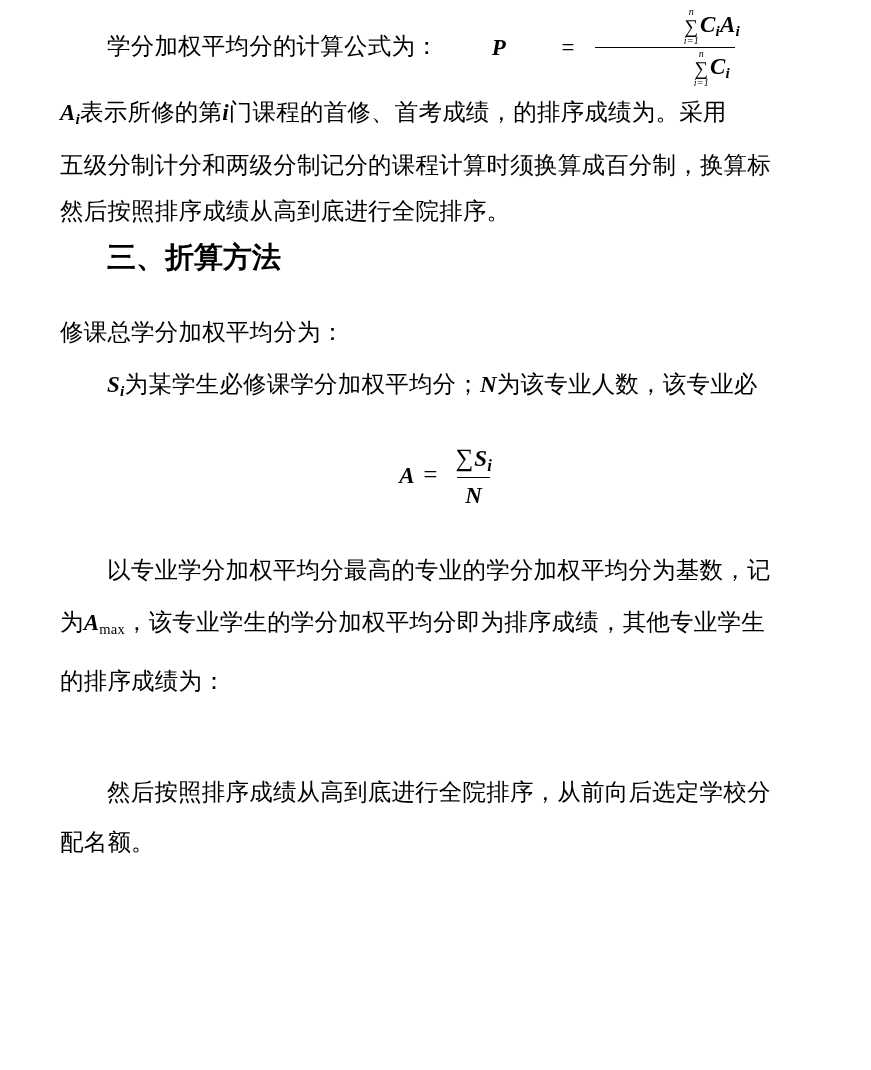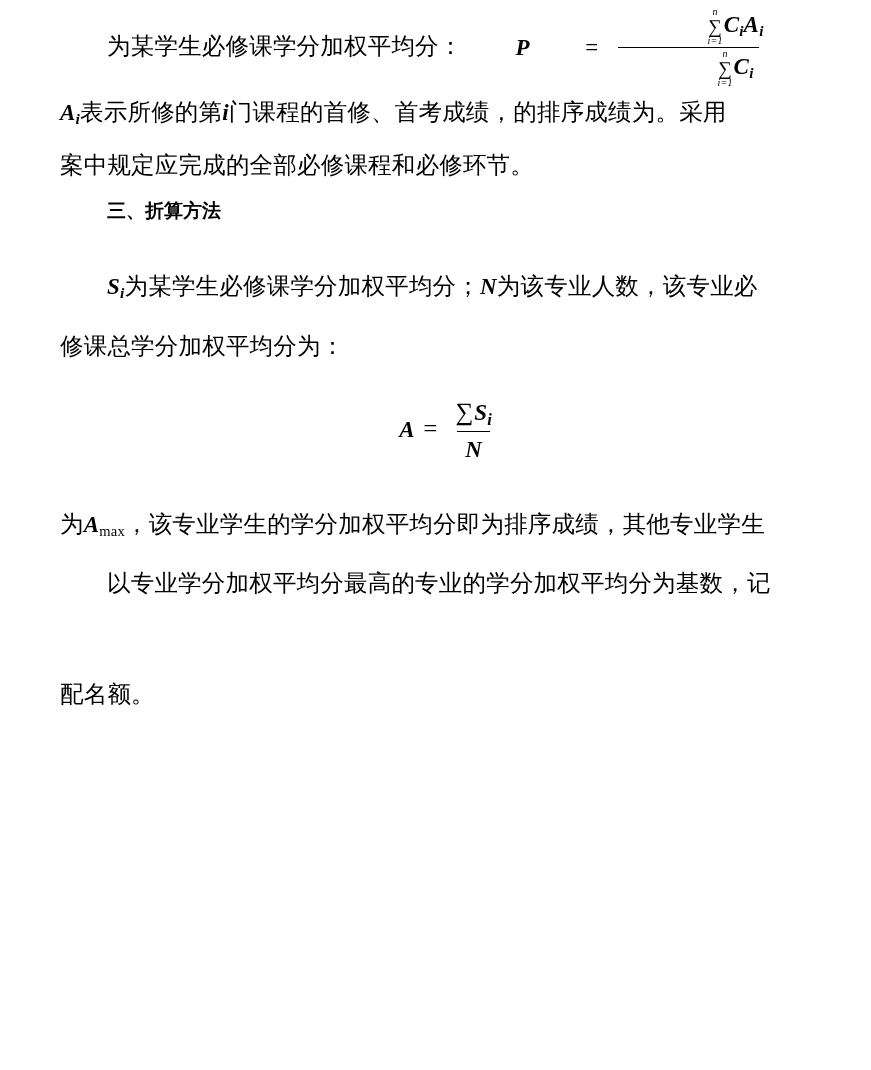--- a/index.html
+++ b/index.html
@@ -25,21 +25,21 @@
     font-size: 23.5px;
     line-height: 46px;
     text-align: justify;
     margin: 0;
     letter-spacing: 0.2px;
   }
   .indent {
     text-indent: 47px;
   }
   .heading {
-    font-size: 19px;
+    font-size: 29px;
     line-height: 46px;
     font-weight: bold;
     text-indent: 47px;
     margin: 0;
     font-family: "Liberation Serif", "DejaVu Serif", serif;
   }
   .spacer-md { height: 26px; }
   .spacer-lg { height: 34px; }
 
   
@@ -130,21 +130,21 @@
     margin-right: 1px;
   }
   .times { font-style: normal; margin: 0 7px; font-size: 23px; }
 </style>
 </head>
 <body>
 
 <div class="page">
 
   <p class="para indent">
-    <span>为某学生必修课学分加权平均分：</span><span class="inline-formula">
+    <span>学分加权平均分的计算公式为：</span><span class="inline-formula">
         <span class="mi-b">P</span>
         <span class="eq">=</span>
         <span class="frac">
           <span class="num"><span class="sigma-stack">
               <span class="lim">n</span>
               <span class="sig">∑</span>
               <span class="lim">i=1</span>
             </span><span class="mi-b">C</span><span class="mi-b sub">i</span><span class="mi-b">A</span><span class="mi-b sub">i</span></span>
           <span class="den"><span class="sigma-stack">
               <span class="lim">n</span>
@@ -152,48 +152,51 @@
               <span class="lim">i=1</span>
             </span><span class="mi-b">C</span><span class="mi-b sub">i</span></span>
         </span>
       </span>
   </p>
 
 
   <p class="para">
     <span class="mi-b">A</span><span class="mi-b sub">i</span><span>表示所修的第</span><span class="mi-b">i</span><span>门课程的首修、首考成绩，的排序成绩为。采用</span>
   </p>
-
-  <p class="para">案中规定应完成的全部必修课程和必修环节。</p>
+  <p class="para">五级分制计分和两级分制记分的课程计算时须换算成百分制，换算标</p>
+
+  <p class="para">然后按照排序成绩从高到底进行全院排序。</p>
 
   <h2 class="heading">三、折算方法</h2>
 
   <div class="spacer-md"></div>
 
+  <p class="para" style="line-height:52px;">修课总学分加权平均分为：</p>
   <p class="para indent" style="line-height:52px;">
     <span class="mi-b">S</span><span class="mi-b sub">i</span><span>为某学生必修课学分加权平均分；</span><span class="mi-b">N</span><span>为该专业人数，该专业必</span>
   </p>
-  <p class="para" style="line-height:52px;">修课总学分加权平均分为：</p>
 
   <div class="spacer-md"></div>
 
   <div class="display-eq">
     <span class="mi-b">A</span><span class="eq">=</span><span class="frac">
         <span class="num"><span class="bigsigma">∑</span><span class="mi-b">S</span><span class="mi-b sub">i</span></span>
         <span class="den"><span class="mi-b">N</span></span>
       </span>
   </div>
 
   <div class="spacer-lg"></div>
 
+  <p class="para indent" style="line-height:52px;">以专业学分加权平均分最高的专业的学分加权平均分为基数，记</p>
   <p class="para" style="line-height:52px;">
     <span>为</span><span class="mi-b">A</span><span class="sub-up">max</span><span>，该专业学生的学分加权平均分即为排序成绩，其他专业学生</span>
   </p>
-  <p class="para indent" style="line-height:52px;">以专业学分加权平均分最高的专业的学分加权平均分为基数，记</p>
+  <p class="para" style="line-height:52px;">的排序成绩为：</p>
 
   <div class="spacer-md"></div>
 
 
   <div class="spacer-lg"></div>
 
+  <p class="para indent" style="line-height:50px;">然后按照排序成绩从高到底进行全院排序，从前向后选定学校分</p>
   <p class="para" style="line-height:50px;">配名额。</p>
 
 </div>
 
 </body></html>

